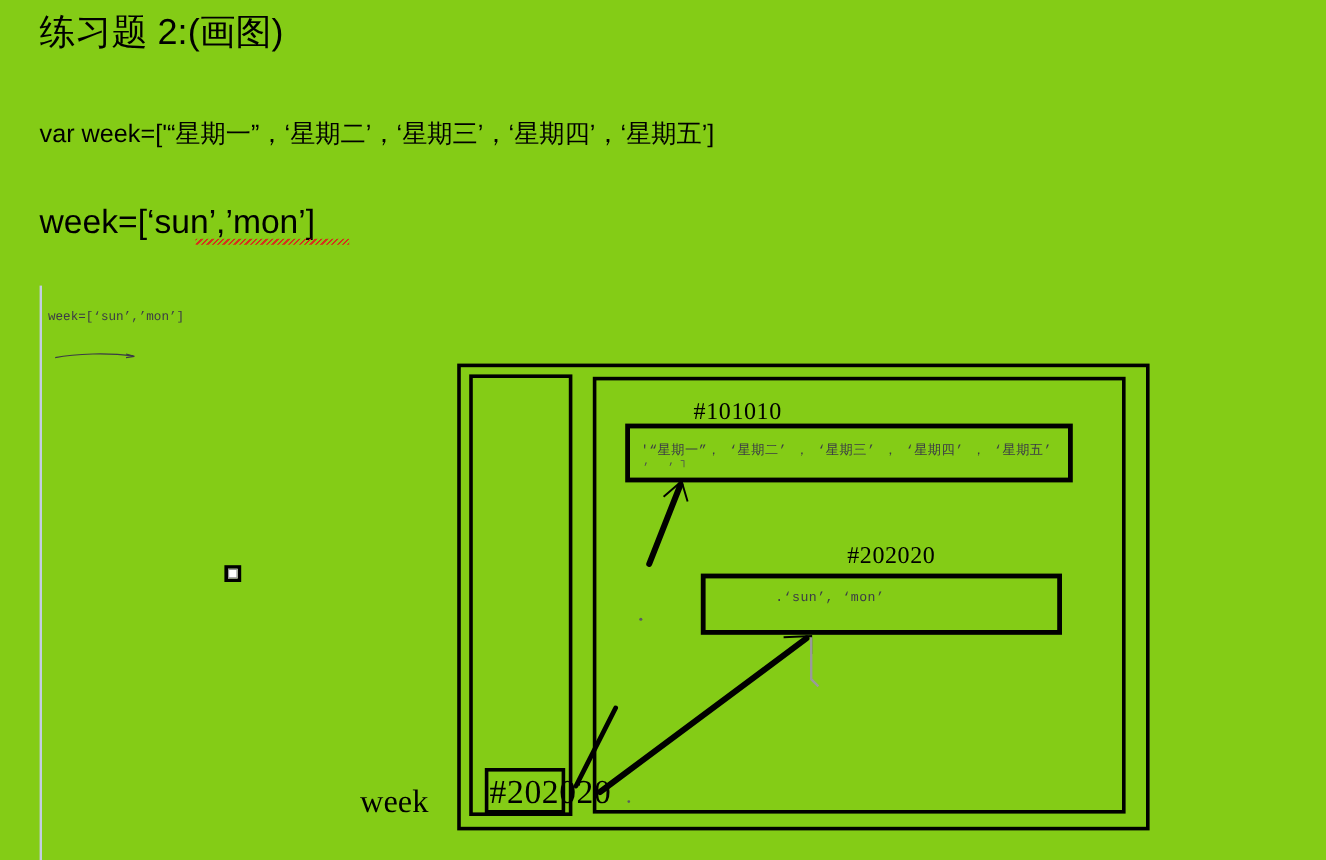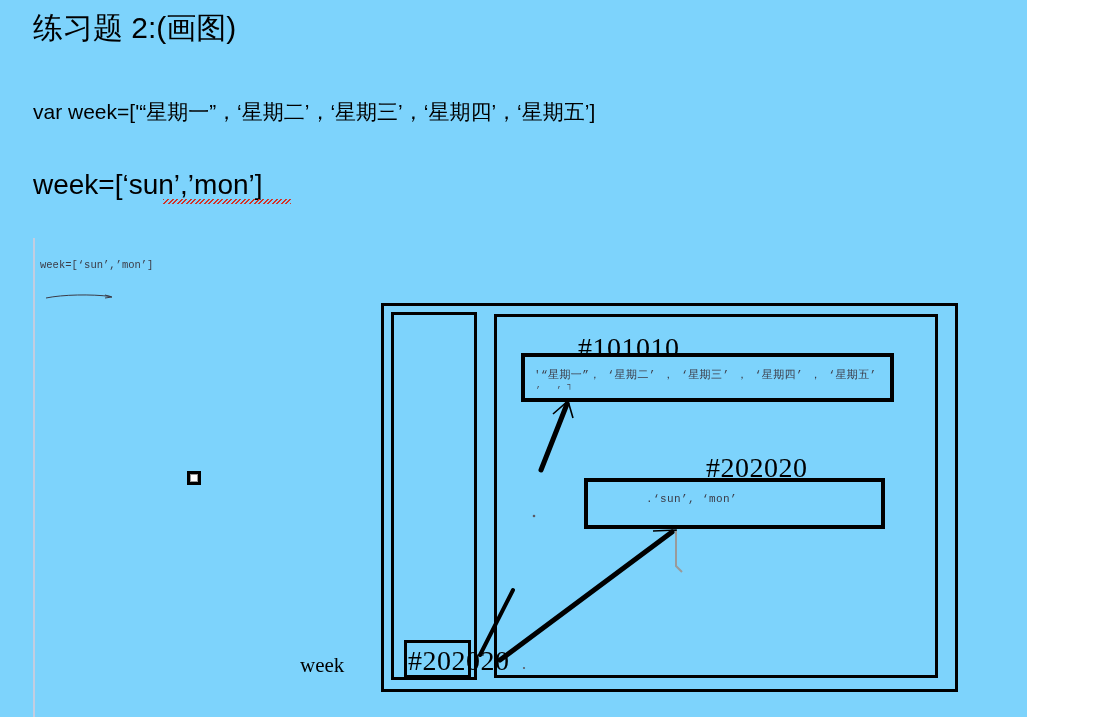--- a/index.html
+++ b/index.html
@@ -5,23 +5,23 @@
   * { box-sizing: border-box; }
   html, body {
     margin: 0; padding: 0;
     width: 1105px; height: 717px;
     background: #ffffff;
     font-family: "Liberation Sans", sans-serif;
     overflow: hidden;
   }
   #page {
     position: relative;
-    width: 1027px;
+    width: 1105px;
     height: 717px;
-    background: #7dd3fc;
+    background: #84cc16;
   }
 
   
   .hdr-line {
     position: absolute;
     color: #000000;
     font-family: "Liberation Sans", sans-serif;
     white-space: nowrap;
     letter-spacing: 0px;
   }
@@ -107,34 +107,34 @@
   #outer-box   { left: 381px; top: 303px; width: 577px; height: 389px; border-width: 3px; }
   #left-col    { left: 391px; top: 312px; width: 86px;  height: 368px; border-width: 3px; }
   #right-panel { left: 494px; top: 314px; width: 444px; height: 364px; border-width: 3px; }
   #box-101010  { left: 521px; top: 353px; width: 373px; height: 49px; border-width: 4px; }
   #box-202020  { left: 584px; top: 478px; width: 301px; height: 51px; border-width: 4px; }
   #box-week    { left: 404px; top: 640px; width: 67px;  height: 38px; border-width: 3px; }
 
   .tag {
     position: absolute;
     font-family: "Liberation Serif", "DejaVu Serif", serif;
-    font-size: 28px;
+    font-size: 20px;
     color: #000000;
     white-space: nowrap;
     letter-spacing: 0.5px;
   }
   #tag-101010 { left: 578px; top: 332px; }
   #tag-202020 { left: 706px; top: 452px; }
   #tag-week-box { left: 408px; top: 645px; font-size: 28px; }
 
   #label-week {
     position: absolute;
     left: 300px; top: 653px;
     font-family: "Liberation Serif", "DejaVu Serif", serif;
-    font-size: 21px;
+    font-size: 27px;
     color: #000000;
     white-space: nowrap;
   }
 
   .boxtext {
     position: absolute;
     font-family: "Liberation Mono", "DejaVu Sans Mono", monospace;
     font-size: 11px;
     color: #3b3b46;
     white-space: nowrap;

